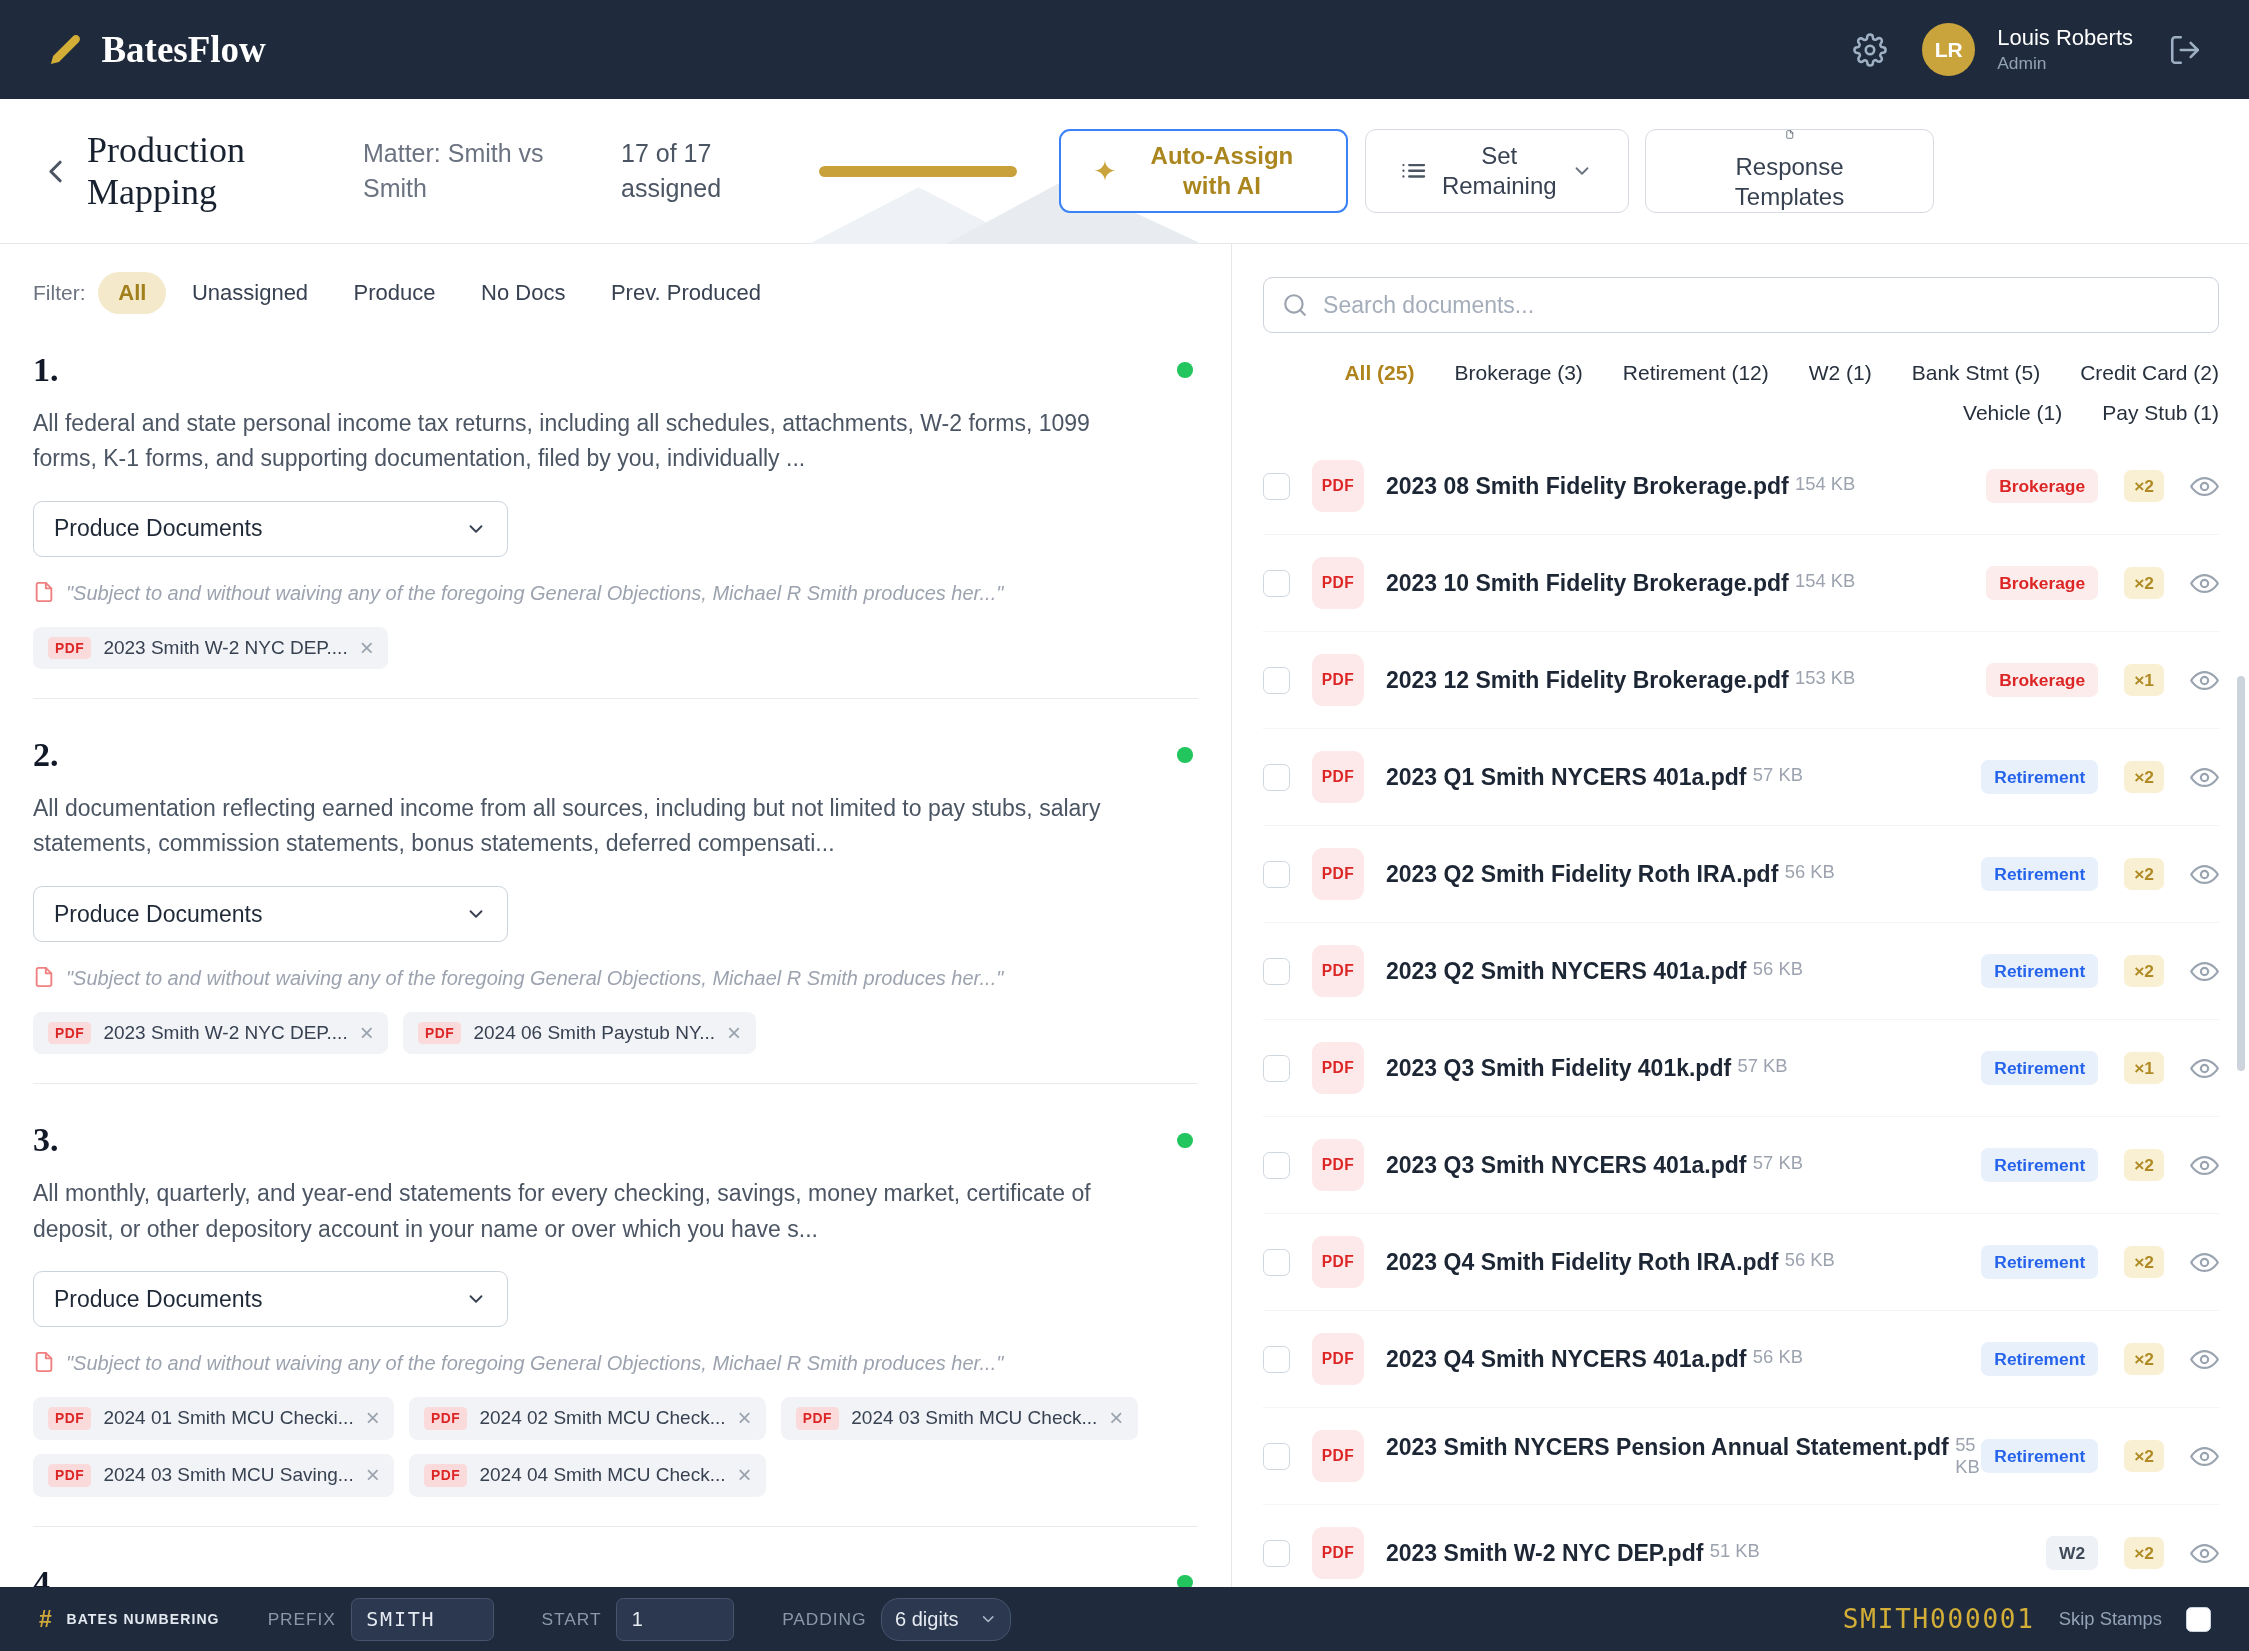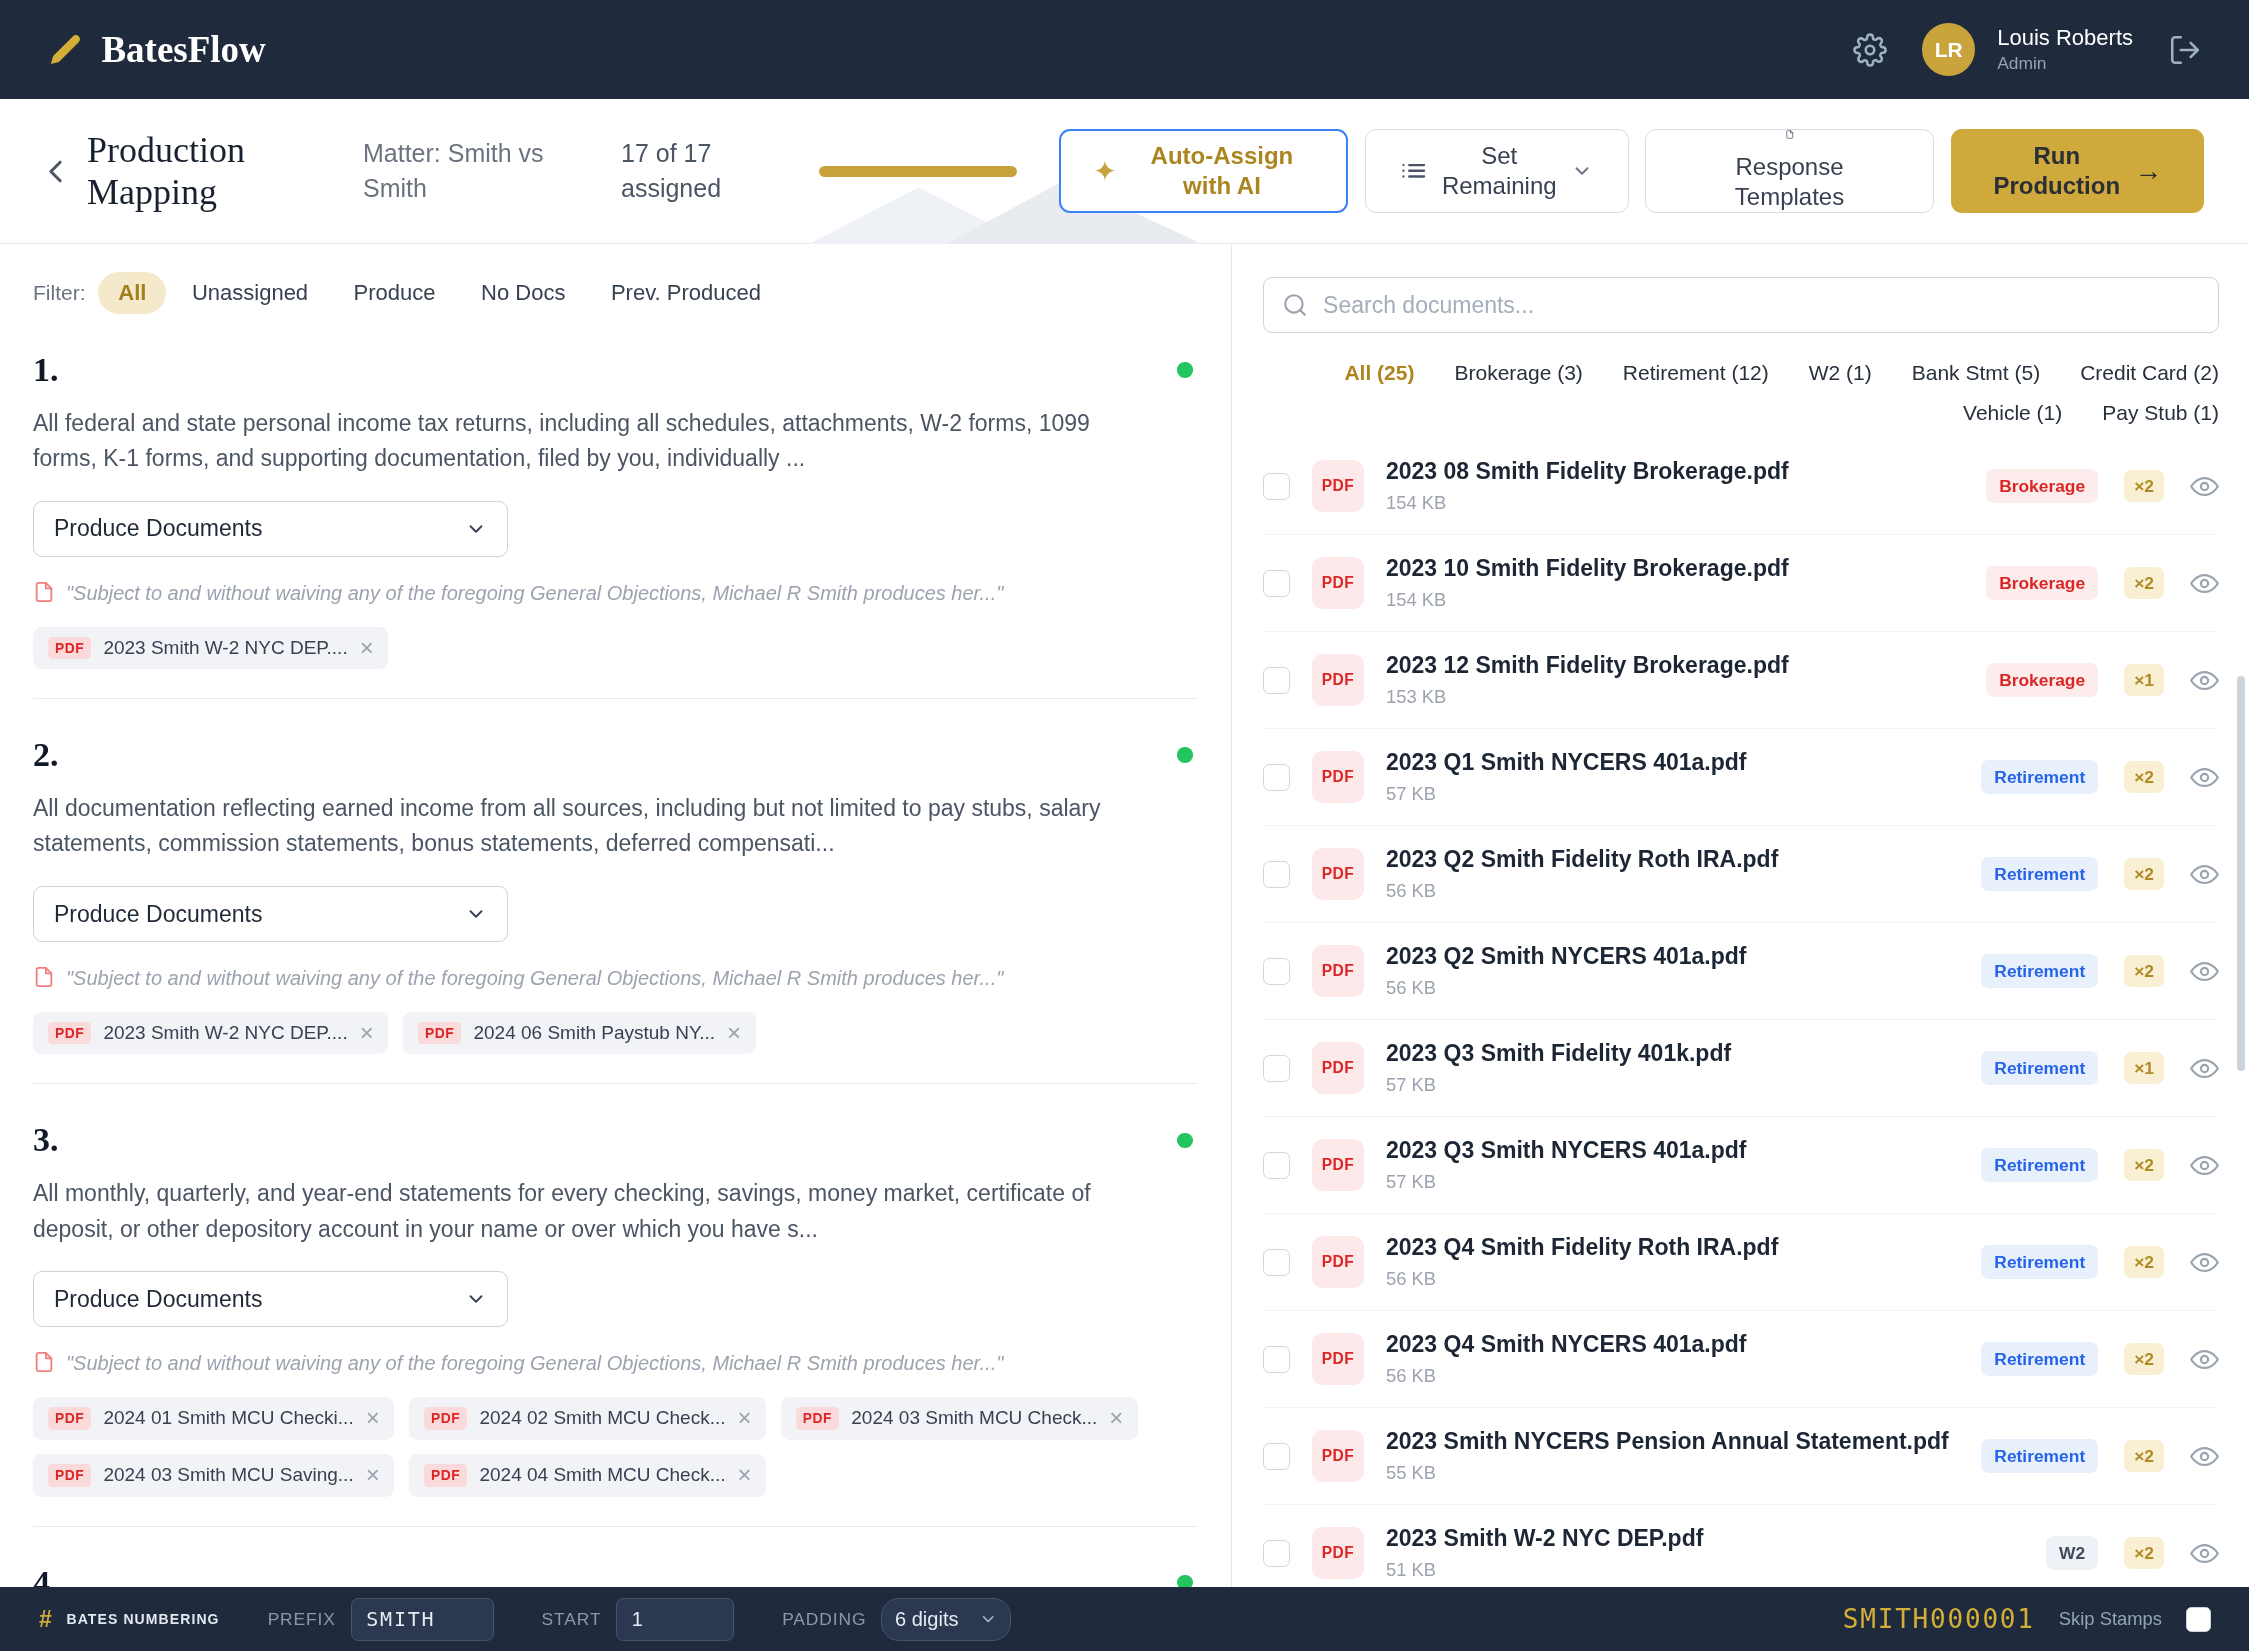--- a/index.html
+++ b/index.html
@@ -115,21 +115,21 @@
   .lib-tab { font-size:21px; color:#27303d; background:none; border:none; padding:0; }
   .lib-tab.active { color:#b0841c; font-weight:700; }
   .doc-list { margin-top:13px; }
   .doc-row { height:97px; display:flex; align-items:center; gap:22px;
              border-bottom:0.9px solid #f2f4f7; }
   .checkbox { width:27px; height:27px; border:1.8px solid #cfd6de; border-radius:6.4px;
               background:#fff; flex:none; }
   .pdf-tile { width:52px; height:52px; border-radius:11px; background:#fde9e9;
               color:#dc2626; font-weight:700; font-size:15.6px; letter-spacing:0.5px;
               display:flex; align-items:center; justify-content:center; flex:none; }
-  .doc-meta { display:flex; flex-direction:column; gap:6.4px; min-width:0; }
+  .doc-meta { display:flex; flex-direction:row; gap:6.4px; min-width:0; }
   .doc-name { font-size:23px; font-weight:600; color:#1d2634; white-space:nowrap; }
   .doc-size { font-size:18.4px; color:#9ca3af; }
   .row-right { margin-left:auto; display:flex; align-items:center; gap:26px; }
   .cat-badge { font-size:17.4px; font-weight:600; padding:6.4px 13px; border-radius:7.3px;
                white-space:nowrap; }
   .count-badge { font-size:17.4px; font-weight:600; padding:5.5px 10px; border-radius:7.3px; }
   .eye-btn { background:none; border:none; }
   .eye-btn svg { width:29px; height:29px; stroke:#9aa4b0; fill:none; stroke-width:1.8;
                  stroke-linecap:round; stroke-linejoin:round; }
   .scroll-thumb { position:absolute; right:4.6px; top:432px; width:8.3px; height:395px;
@@ -224,24 +224,20 @@
       <polyline points="6 9 12 15 18 9"></polyline>
     </svg>
   </button>
   <button class="hdr-btn btn-resp">
     <svg class="mini-ic" viewBox="0 0 24 24">
       <path d="M14 2H6a2 2 0 0 0-2 2v16a2 2 0 0 0 2 2h12a2 2 0 0 0 2-2V8z"></path>
       <polyline points="14 2 14 8 20 8"></polyline>
     </svg>
     <span class="btn-label">Response Templates</span>
   </button>
-  <button class="hdr-btn btn-run">
-    <span class="btn-label">Run Production</span>
-    <span class="run-arrow">→</span>
-  </button>
 </div>
 
 <div class="content">
 
   <section class="left-panel">
     <div class="filter-row">
       <span class="filter-label">Filter:</span>
       <div style="display:flex;align-items:center;gap:5.5px;">
           <button class="pill active">All</button>
           <button class="pill">Unassigned</button>

